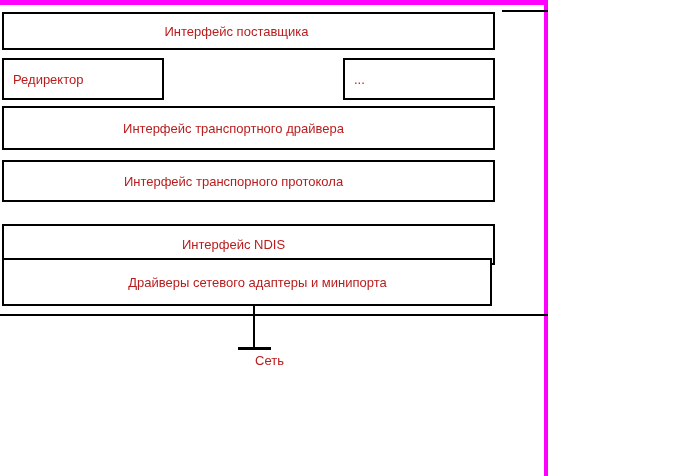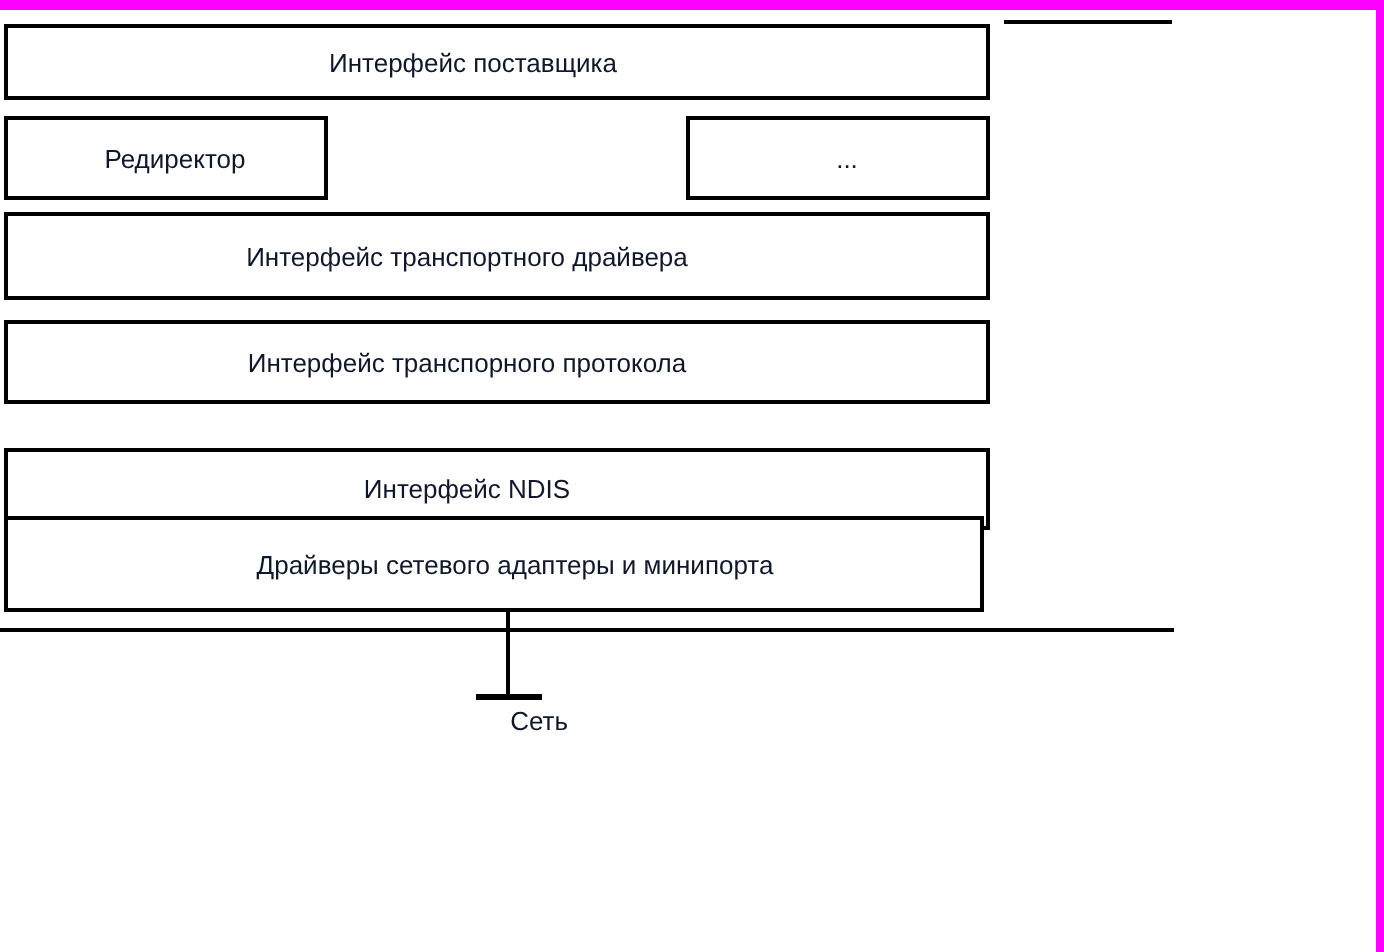--- a/index.html
+++ b/index.html
@@ -2,26 +2,26 @@
 <html><head>
 <meta charset="utf-8">
 <style>
   html, body {
     margin: 0;
     padding: 0;
     background: #ffffff;
   }
   .canvas {
     position: relative;
-    width: 692px;
+    width: 548px;
     height: 476px;
     background: #ffffff;
     overflow: hidden;
     font-family: "Liberation Sans", "DejaVu Sans", sans-serif;
-    color: #0f172a;
+    color: #b91c1c;
   }
   .accent-top {
     position: absolute;
     left: 0; top: 0;
     width: 692px; height: 5px;
     background: #ff00ff;
   }
   .accent-right {
     position: absolute;
     right: 0; top: 0;
@@ -34,21 +34,21 @@
     background: #ffffff;
     box-sizing: border-box;
     display: flex;
     align-items: center;
     font-size: 13px;
     line-height: 15px;
     white-space: nowrap;
   }
   .box.off-c  { justify-content: center; padding-right: 30px; }
   .box.off-s  { justify-content: center; padding-right: 24px; }
-  .box.left   { justify-content: center; padding-left: 9px; }
+  .box.left   { justify-content: flex-start; padding-left: 9px; }
   .box.left20 { justify-content: center; padding-left: 21px; }
 
   .hline, .vline {
     position: absolute;
     background: #000000;
   }
   .dispatcher-label {
     position: absolute;
     left: 503px; top: 17px;
     width: 110px;

